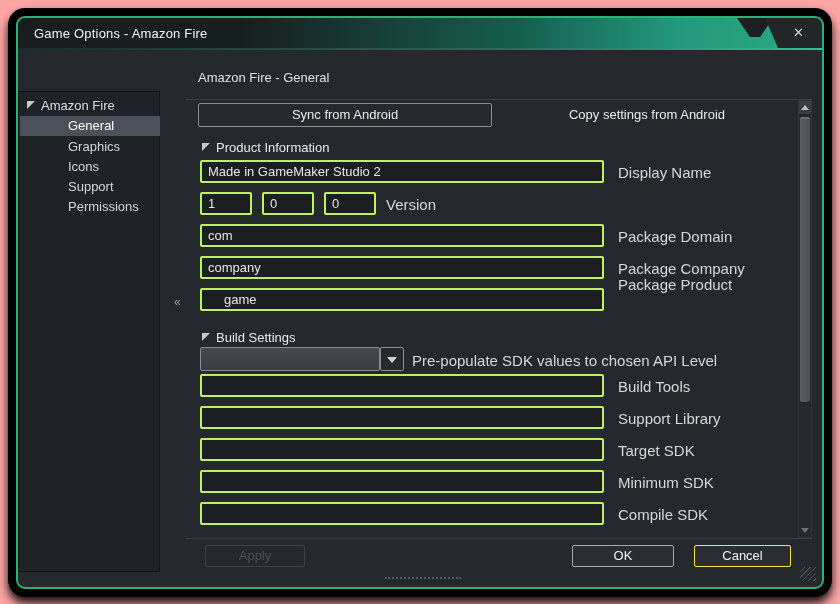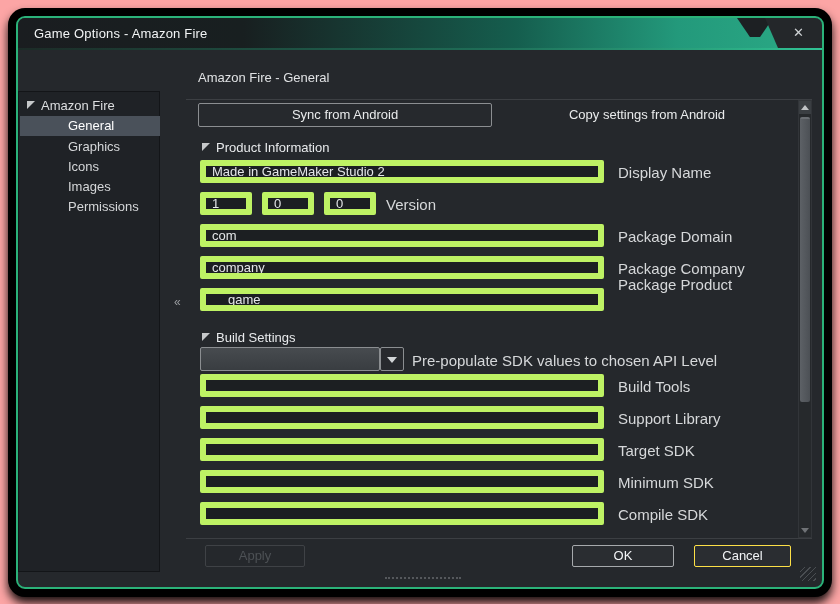--- a/index.html
+++ b/index.html
@@ -64,21 +64,21 @@
          border-radius:2px; color:#e9ebec; cursor:default; }
   .btn-sync { left:180px; top:85px; width:294px; background:#26292d; border:1px solid #8b8e91; }
   .btn-copy { left:482px; top:85px; width:294px; background:transparent; border:1px solid transparent; }
 
   .section-header { position:absolute; left:184px; font-size:13px; color:#e8eaec; }
   .section-header .tri { position:absolute; left:0; top:3px; }
   .section-header .s-lbl { position:absolute; left:14px; top:0; white-space:nowrap; }
 
   .tfield {
     position:absolute; left:182px; width:404px; height:23px;
-    background:#1c1f22; border:6px solid #bef264; border-radius:2px;
+    background:#1c1f22; border:2px solid #bef264; border-radius:2px;
     color:#e4e6e8; font-size:13px; font-family:"Liberation Sans", sans-serif;
     padding:0 6px; outline:none;
   }
   .vfield { width:52px; }
   .flabel { position:absolute; left:600px; font-size:15px; color:#d6d8da; white-space:nowrap; }
 
   .dropdown-box {
     position:absolute; left:182px; top:329px; width:180px; height:24px;
     background:linear-gradient(#474b4f,#393d41); border:1px solid #8b8e91; border-radius:2px;
   }
@@ -129,21 +129,21 @@
     </div>
 
     <div class="sidebar">
       <div class="tree-root">
         <span class="tri"></span>
         <span class="lbl">Amazon Fire</span>
       </div>
       <div class="tree-item selected" style="top:24px">General</div>
       <div class="tree-item" style="top:45px">Graphics</div>
       <div class="tree-item" style="top:65px">Icons</div>
-      <div class="tree-item" style="top:85px">Images</div>
+      <div class="tree-item" style="top:85px">Support</div>
       <div class="tree-item" style="top:105px">Permissions</div>
     </div>
 
     <div class="splitter">
       <span>«</span>
     </div>
 
     <div class="main-header">Amazon Fire - General</div>
     <div class="content-top-line"></div>
 

